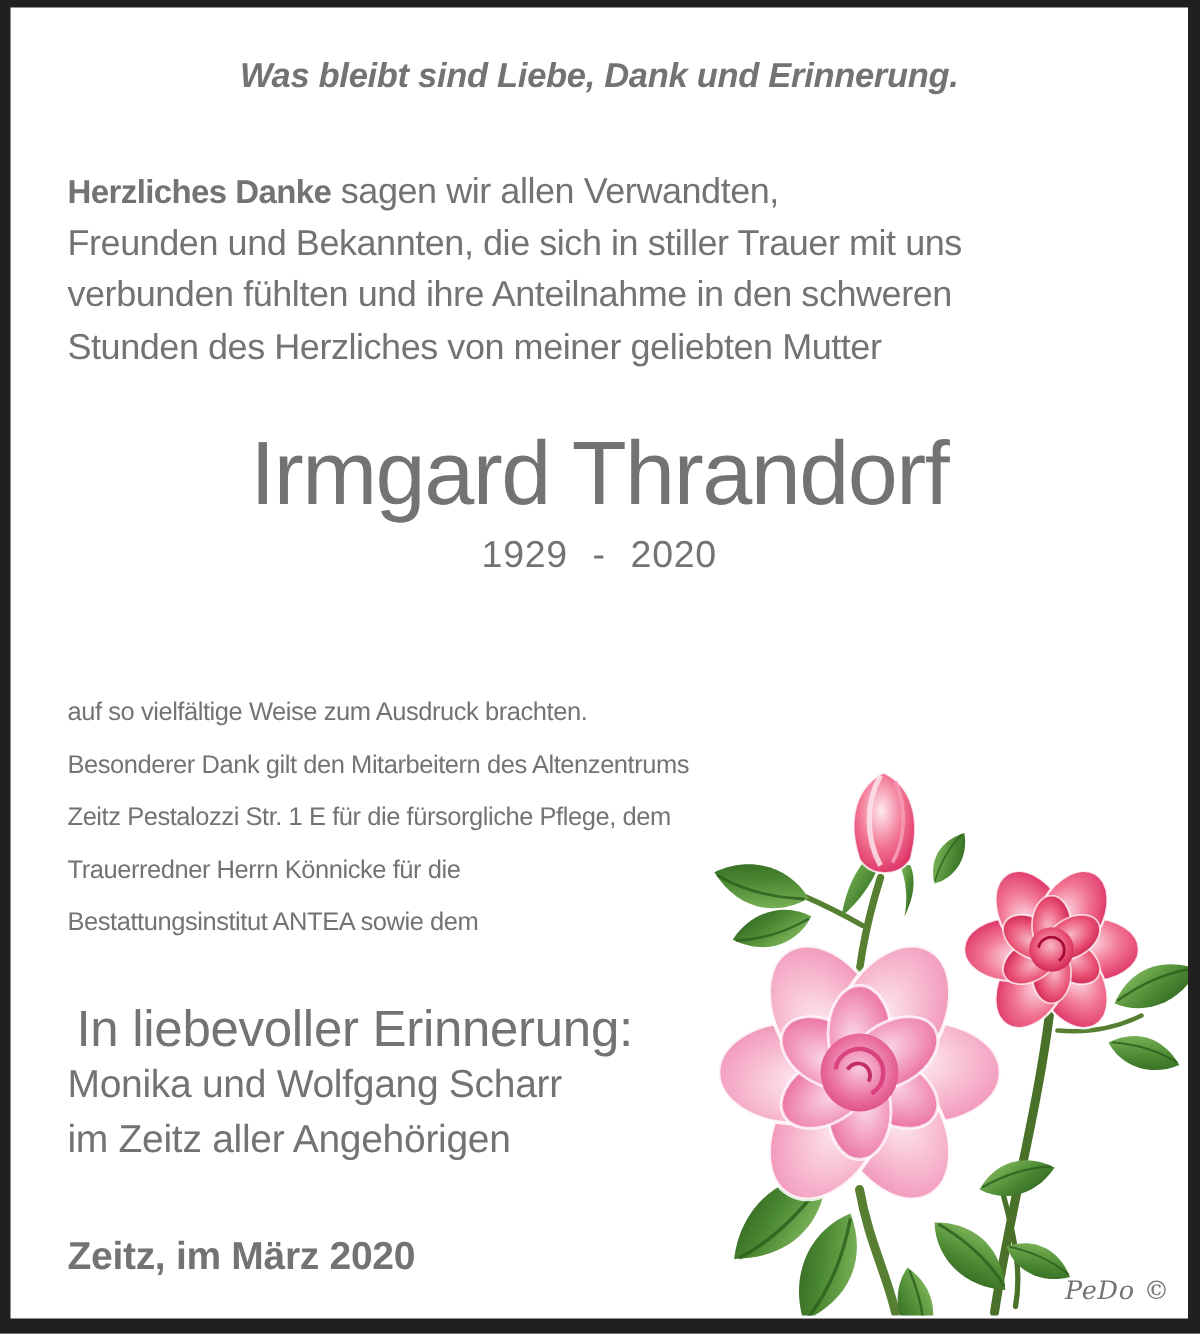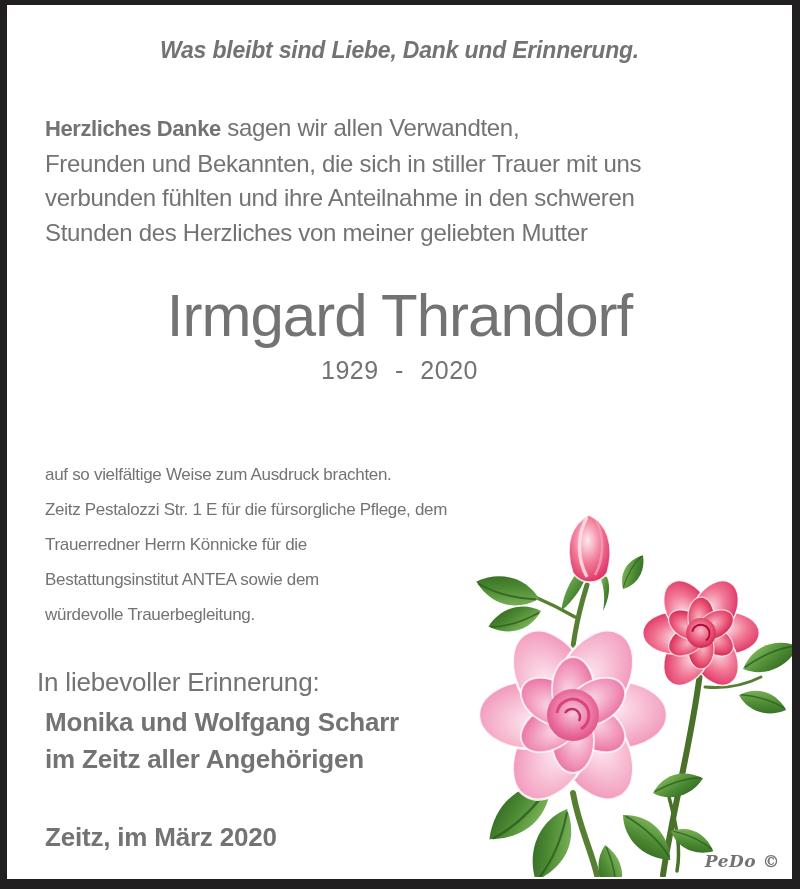--- a/index.html
+++ b/index.html
@@ -45,39 +45,39 @@
     letter-spacing:0.5px;
   }
   .body-par{
     left:38px;top:416px;
     font-size:17px;line-height:35px;
     letter-spacing:-0.3px;white-space:nowrap;
     font-stretch:condensed;
     margin-top:36px;
   }
   .remembrance{
-    left:30px;top:662px;
-    font-size:26px;letter-spacing:-0.2px;
+    left:44px;top:662px;
+    font-size:34px;letter-spacing:-0.2px;
   }
   .mourners{
     left:38px;top:699px;
-    font-size:26px;font-weight:bold;line-height:37px;
+    font-size:26px;font-weight:normal;line-height:37px;
     letter-spacing:-0.2px;white-space:nowrap;
   }
   .place-date{
     left:38px;top:817px;
     font-size:26px;letter-spacing:-0.2px;font-weight:bold;
   }
   .bouquet{
     left:448px;top:492px;width:340px;height:380px;
   }
   .credit{
     right:12px;bottom:8px;
     font-family:"DejaVu Serif","Liberation Serif",serif;
-    font-style:italic;font-weight:bold;
+    font-style:italic;font-weight:normal;
     font-size:17px;letter-spacing:0.5px;
   }
 </style>
 </head>
 <body>
 
 <div class="page">
 
   <div class="abs epigraph">Was bleibt sind Liebe, Dank und Erinnerung.</div>
 
@@ -87,24 +87,24 @@
     <div>verbunden fühlten und ihre Anteilnahme in den schweren</div>
     <div>Stunden des Herzliches von meiner geliebten Mutter</div>
   </div>
 
   <h1 class="abs deceased-name">Irmgard Thrandorf</h1>
 
   <div class="abs years">1929 - 2020</div>
 
   <div class="abs body-par">
     <div>auf so vielfältige Weise zum Ausdruck brachten.</div>
+    <div>Besonderer Dank gilt den Mitarbeitern des Altenzentrums</div>
     <div>Zeitz Pestalozzi Str. 1 E für die fürsorgliche Pflege, dem</div>
     <div>Trauerredner Herrn Könnicke für die</div>
     <div>Bestattungsinstitut ANTEA sowie dem</div>
-    <div>würdevolle Trauerbegleitung.</div>
   </div>
 
   <div class="abs remembrance">In liebevoller Erinnerung:</div>
 
   <div class="abs mourners">
     <div>Monika und Wolfgang Scharr</div>
     <div>im Zeitz aller Angehörigen</div>
   </div>
 
   <div class="abs place-date">Zeitz, im März 2020</div>

